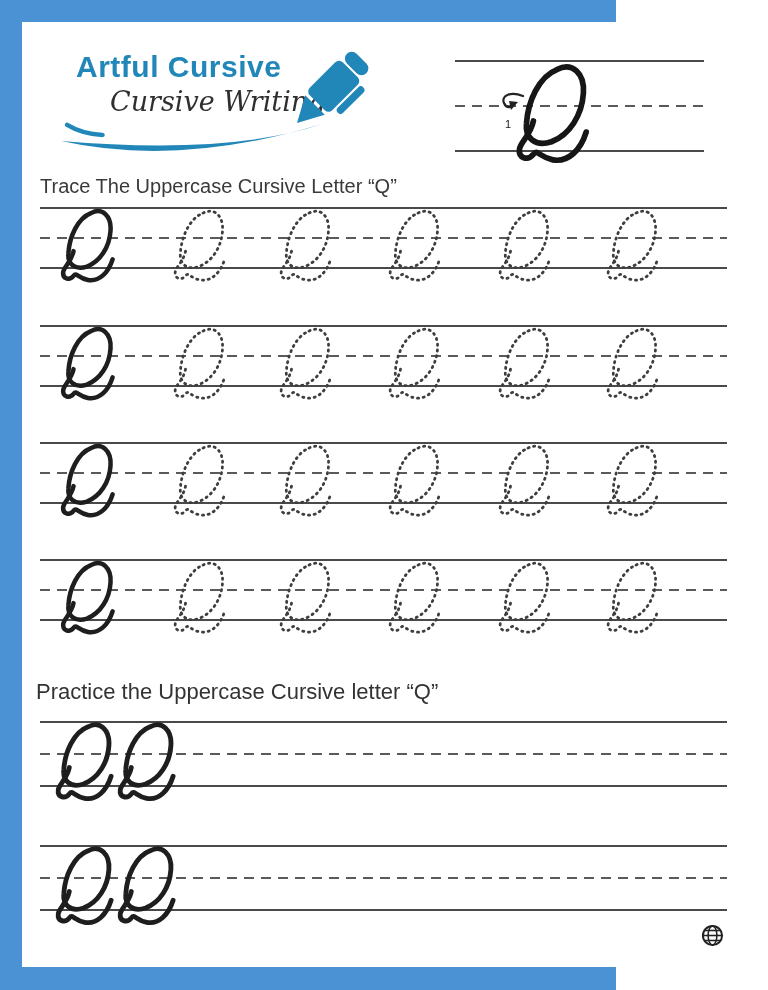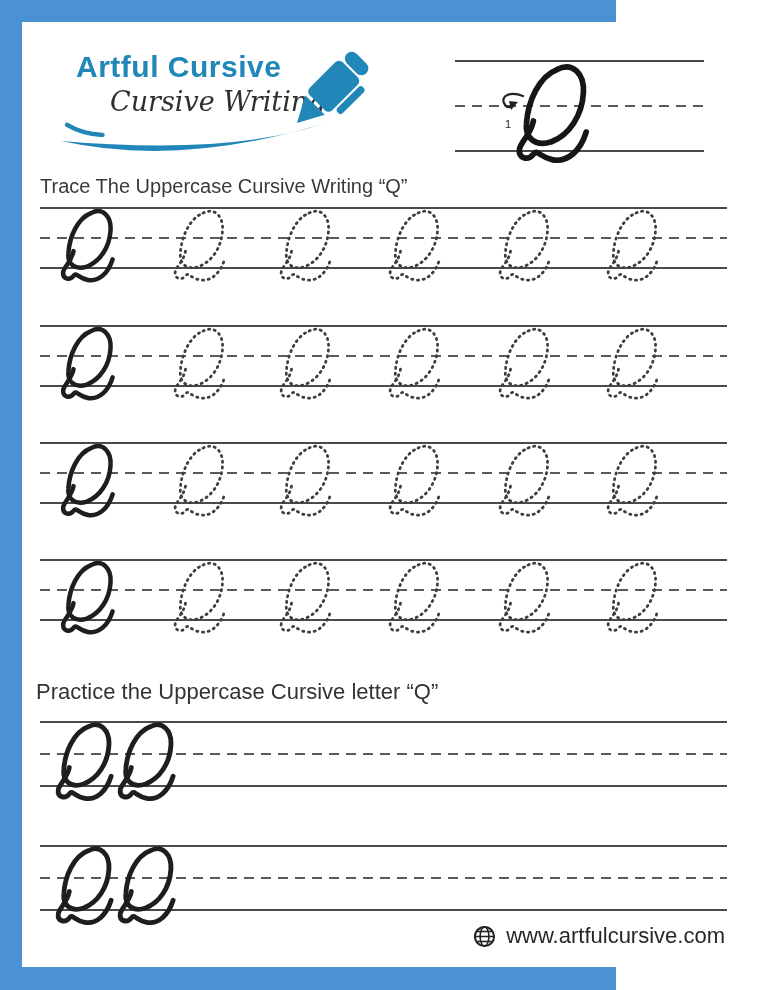--- a/index.html
+++ b/index.html
@@ -89,21 +89,21 @@
       <svg class="example-letter" viewBox="0 0 60 72">
         <use href="#cursive-q-path"></use>
       </svg>
       <svg class="stroke-arrow" viewBox="0 0 30 42">
         <path d="M 26,6 C 13,1 4,6 7,13 C 9,18 15,19 16,13" fill="none" stroke="#222" stroke-width="2.2" stroke-linecap="round"></path>
         <polygon points="12,11 21,12 14,20" fill="#222"></polygon>
         <text x="8" y="38" font-size="11" fill="#222" font-family="Liberation Sans, sans-serif">1</text>
       </svg>
     </div>
 
-    <h2 class="h-trace">Trace The Uppercase Cursive Writing “Q”</h2>
+    <h2 class="h-trace">Trace The Uppercase Cursive Letter “Q”</h2>
     <div>
         <div class="guide-row trace-row" style="top: 185px;">
           <div class="midline"></div>
           <svg class="letter solid" style="left:20px" viewBox="0 0 60 72">
             <use href="#cursive-q-path"></use>
           </svg>
           <svg class="letter dotted" style="left:132px" viewBox="0 0 60 72">
             <use href="#cursive-q-path"></use>
           </svg>
           <svg class="letter dotted" style="left:238px" viewBox="0 0 60 72">
@@ -207,17 +207,16 @@
       </div>
 
     <div class="footer">
       <svg class="globe" viewBox="0 0 24 24">
         <circle cx="12" cy="12" r="9.2" fill="none" stroke="#222" stroke-width="1.9"></circle>
         <ellipse cx="12" cy="12" rx="4.2" ry="9.2" fill="none" stroke="#222" stroke-width="1.5"></ellipse>
         <line x1="2.8" y1="12" x2="21.2" y2="12" stroke="#222" stroke-width="1.5"></line>
         <line x1="4.2" y1="7.2" x2="19.8" y2="7.2" stroke="#222" stroke-width="1.5"></line>
         <line x1="4.2" y1="16.8" x2="19.8" y2="16.8" stroke="#222" stroke-width="1.5"></line>
       </svg>
-      <span>www.artfulcursive.com</span>
     </div>
 
   </div>
 </div>
 
 </body></html>

